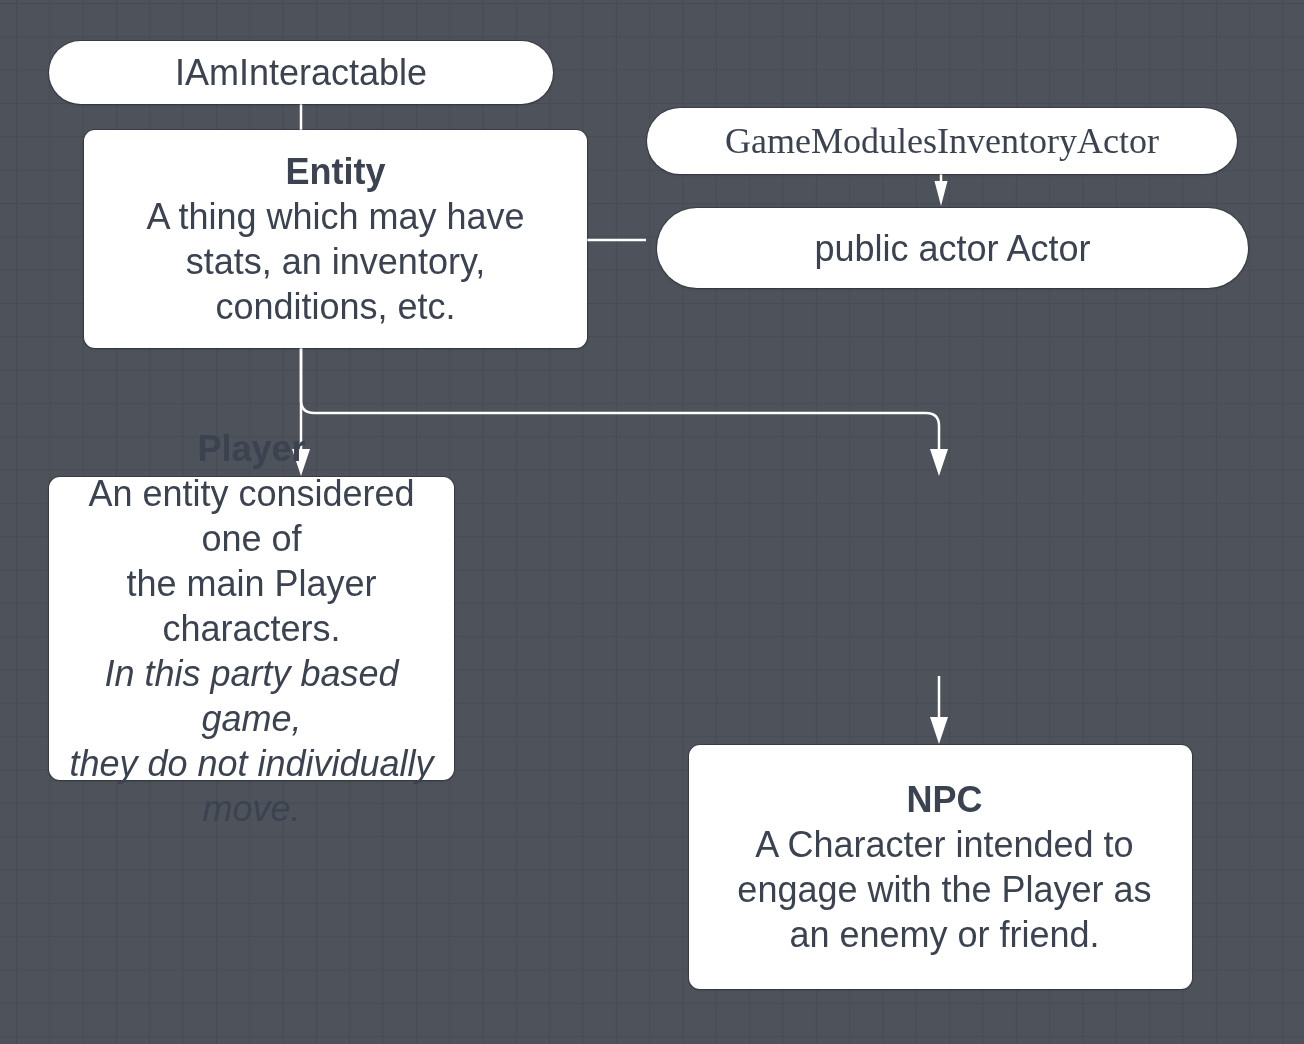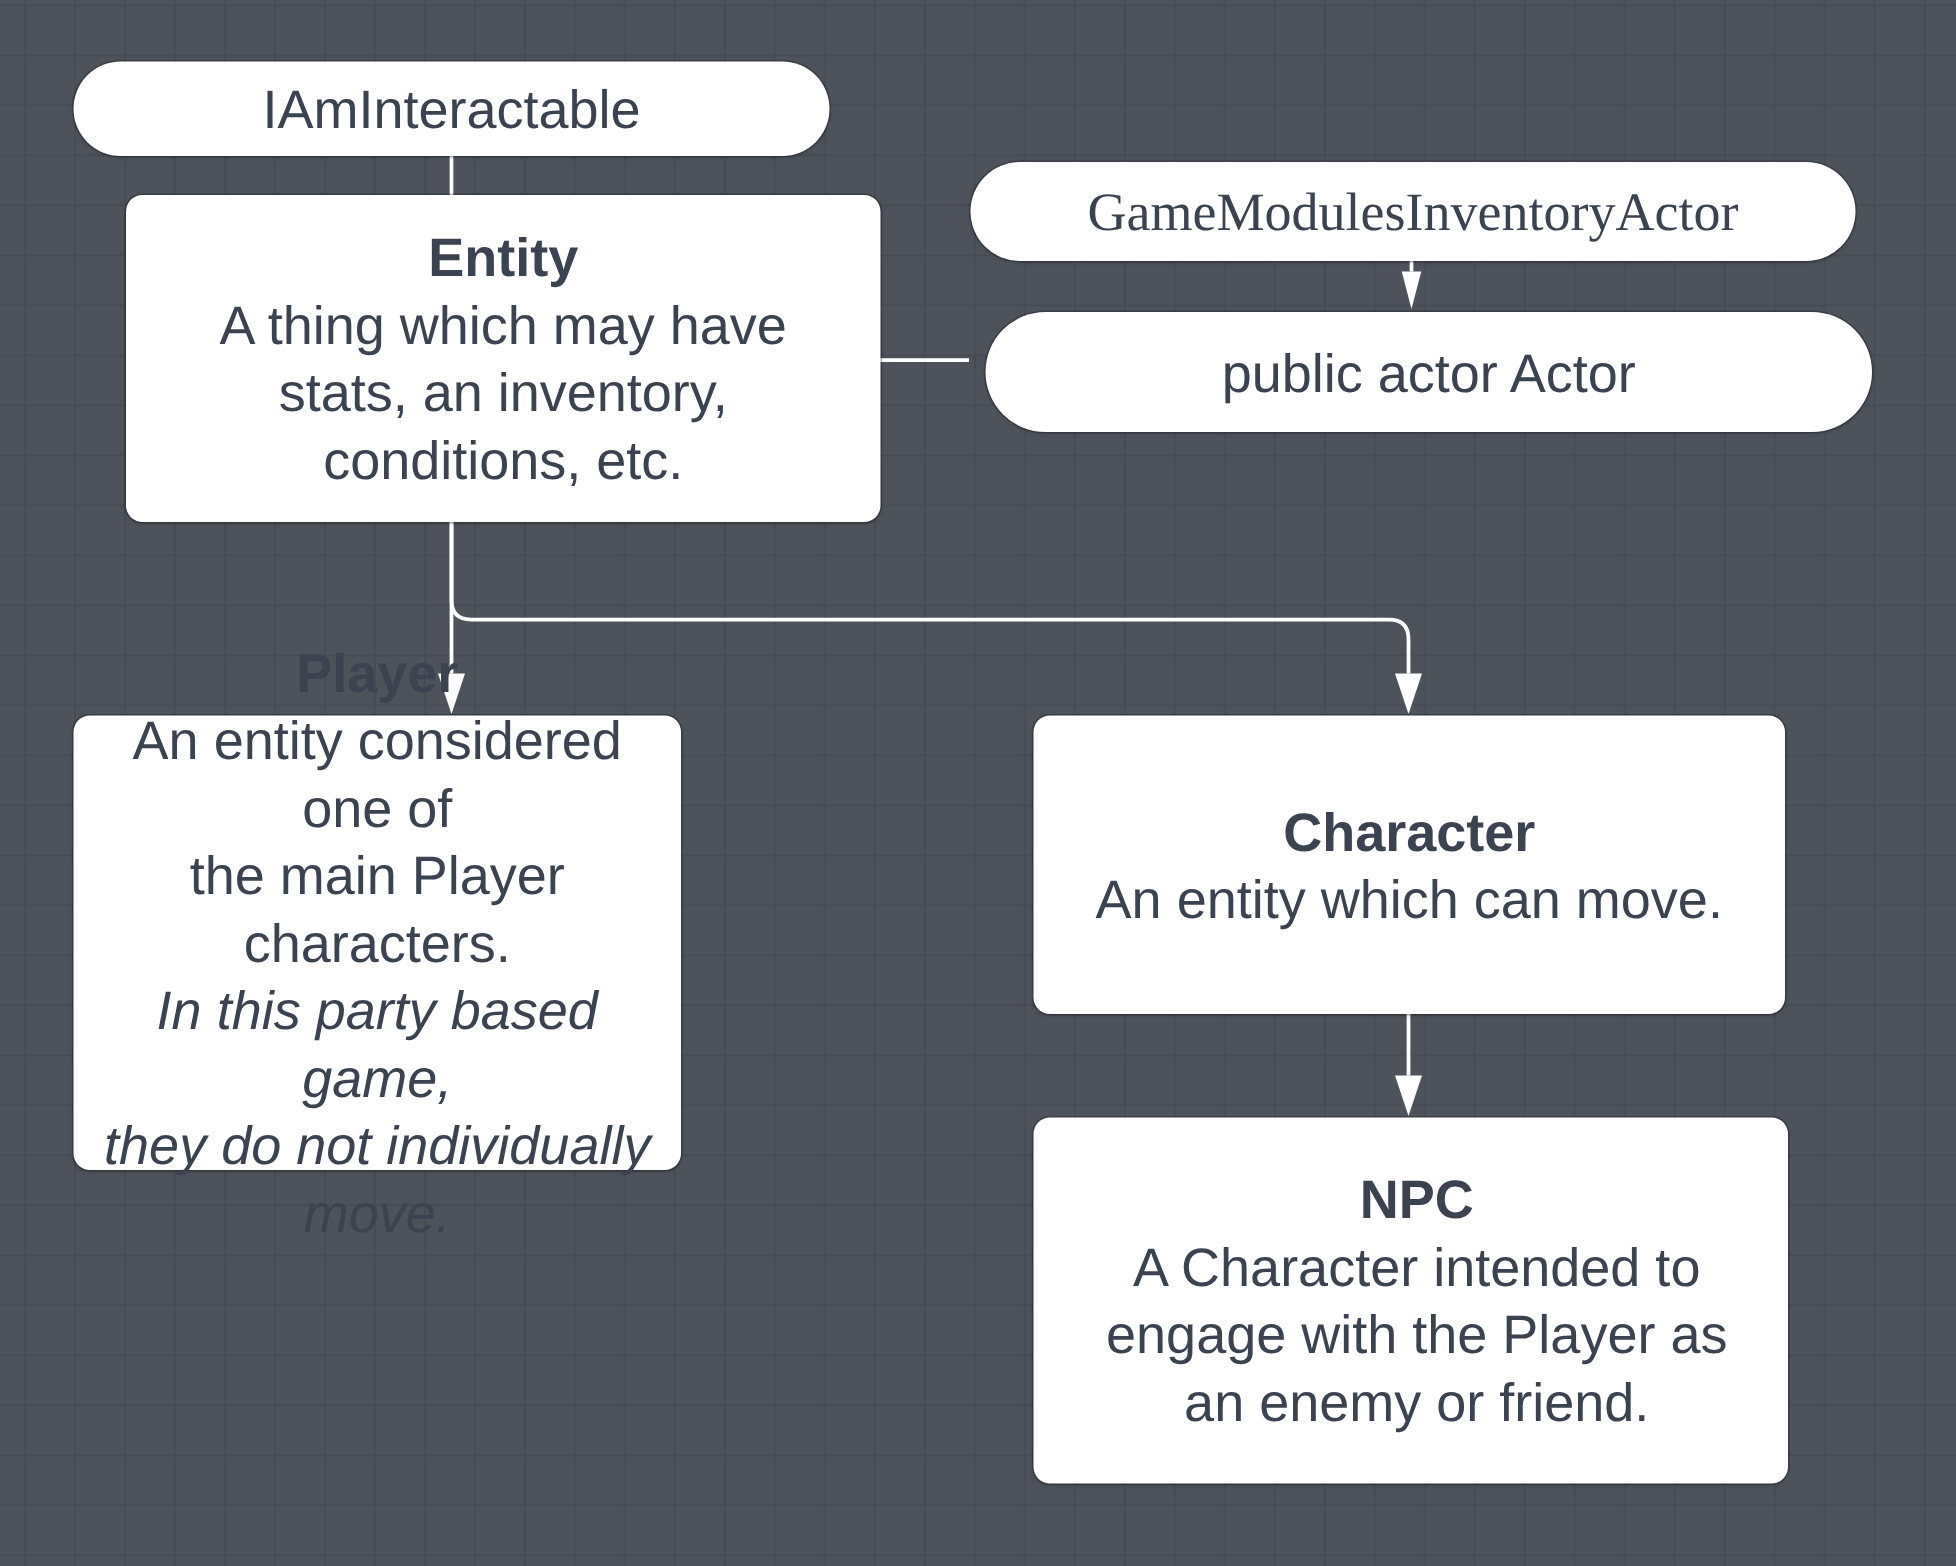--- a/index.html
+++ b/index.html
@@ -129,24 +129,20 @@
 
   <div class="node box" id="n-player">
     <div class="title">Player</div>
     <div class="desc">An entity considered one of
 the main Player characters.</div>
     <div class="note">In this party based game,
 they do not individually
 move.</div>
   </div>
 
-  <div class="node box" id="n-character">
-    <div class="title">Character</div>
-    <div class="desc">An entity which can move.</div>
-  </div>
 
   <div class="node box" id="n-npc">
     <div class="title">NPC</div>
     <div class="desc">A Character intended to
 engage with the Player as
 an enemy or friend.</div>
   </div>
 
 </div>
 

